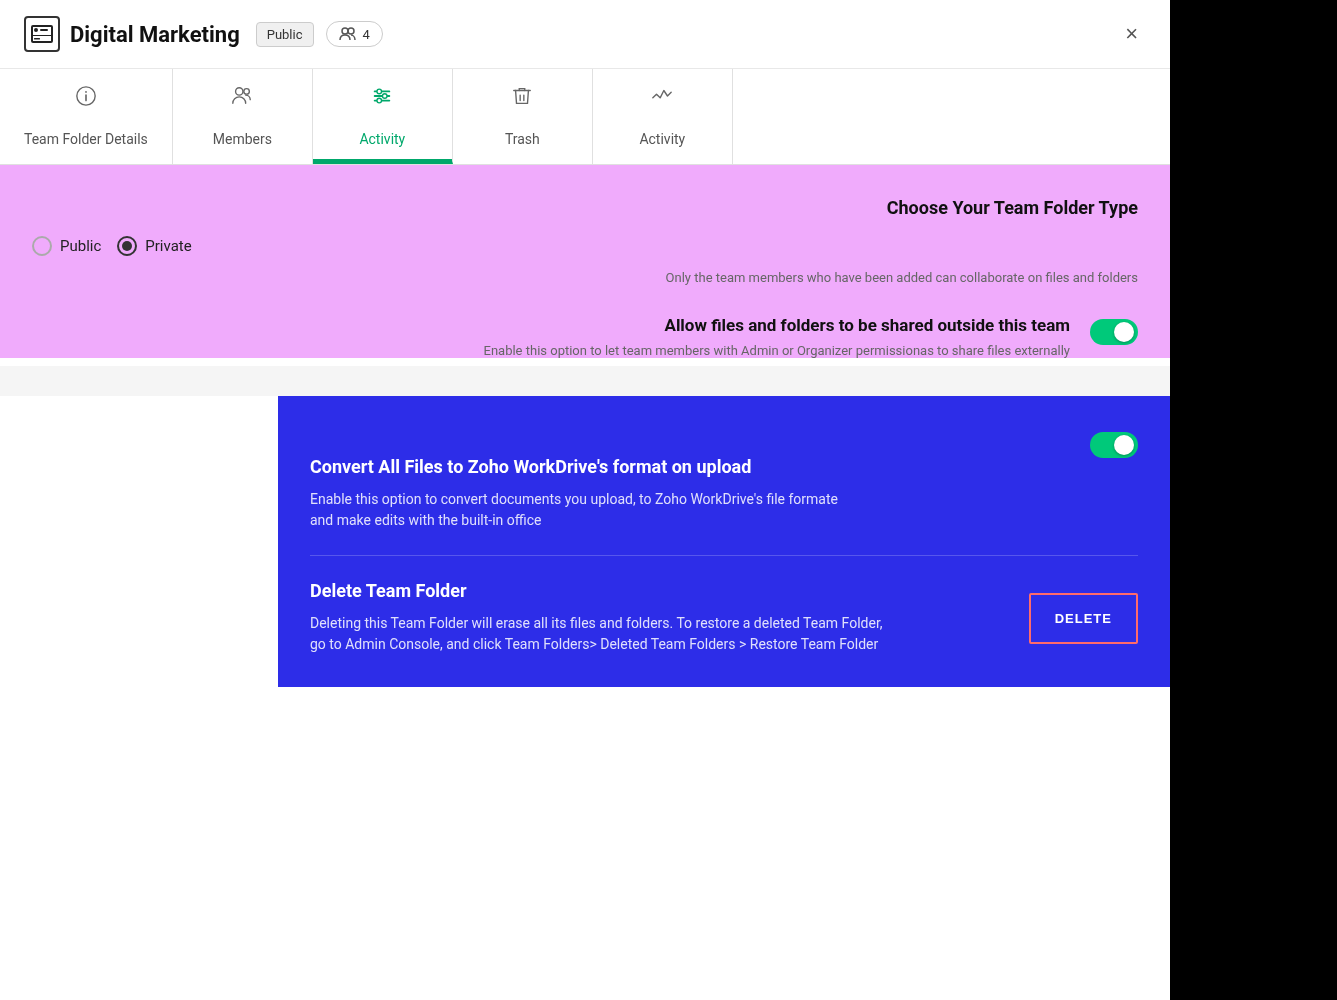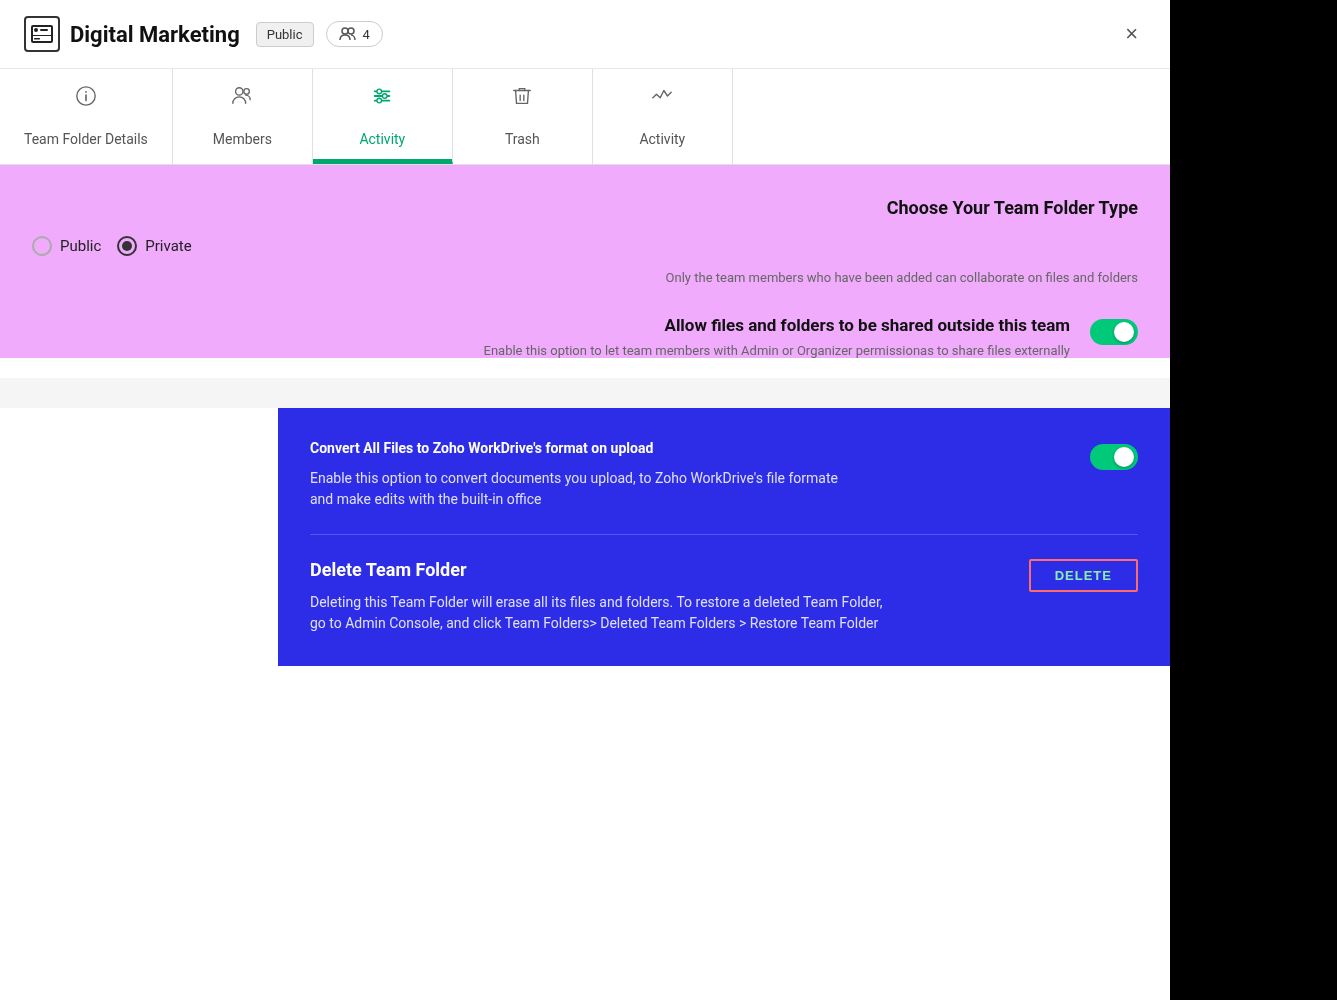--- a/index.html
+++ b/index.html
@@ -155,21 +155,21 @@
     }
     .description-text {
       font-size: 13px;
       color: #666;
       margin-bottom: 30px;
     }
     .setting-row {
       display: flex;
       align-items: flex-start;
       justify-content: space-between;
-      margin-bottom: 20px;
+      margin-bottom: 8px;
     }
     .setting-info {
       flex: 1;
       padding-right: 20px;
     }
     .setting-title {
       font-size: 17px;
       font-weight: 700;
       color: #111;
       margin-bottom: 8px;
@@ -208,24 +208,25 @@
       display: flex;
       align-items: flex-start;
       justify-content: space-between;
       margin-bottom: 24px;
     }
     .convert-info {
       flex: 1;
       padding-right: 20px;
     }
     .convert-title {
-      font-size: 14px;
+      font-size: 18px;
       font-weight: 700;
       color: #fff;
       margin-bottom: 12px;
+      margin-top: 28px;
     }
     .convert-desc {
       font-size: 14px;
       color: rgba(255,255,255,0.85);
       line-height: 1.5;
     }
     .divider-blue {
       border: none;
       border-top: 1px solid rgba(255,255,255,0.2);
       margin-bottom: 24px;
@@ -246,30 +247,30 @@
       margin-bottom: 12px;
     }
     .delete-desc {
       font-size: 14px;
       color: rgba(255,255,255,0.85);
       line-height: 1.5;
     }
     .delete-btn {
       background: transparent;
       border: 2px solid #ff6b6b;
-      color: #86efac;
-      padding: 7px 24px;
+      color: #ffffff;
+      padding: 16px 24px;
       font-size: 13px;
       font-weight: 700;
       letter-spacing: 1px;
       cursor: pointer;
       border-radius: 2px;
       white-space: nowrap;
       flex-shrink: 0;
-      margin-top: 0;
+      margin-top: 13px;
     }
     
     .icon-svg {
       width: 22px;
       height: 22px;
     }
     .gray-area {
       background: #f5f5f5;
       height: 30px;
     }

